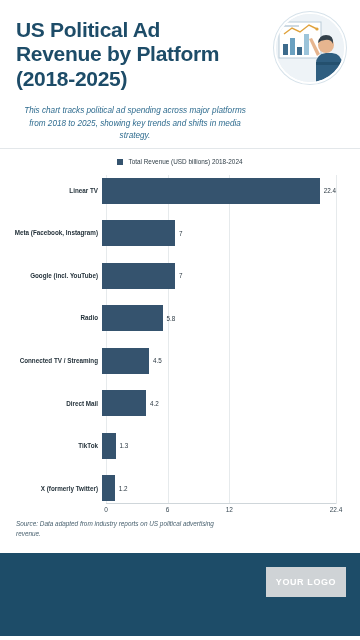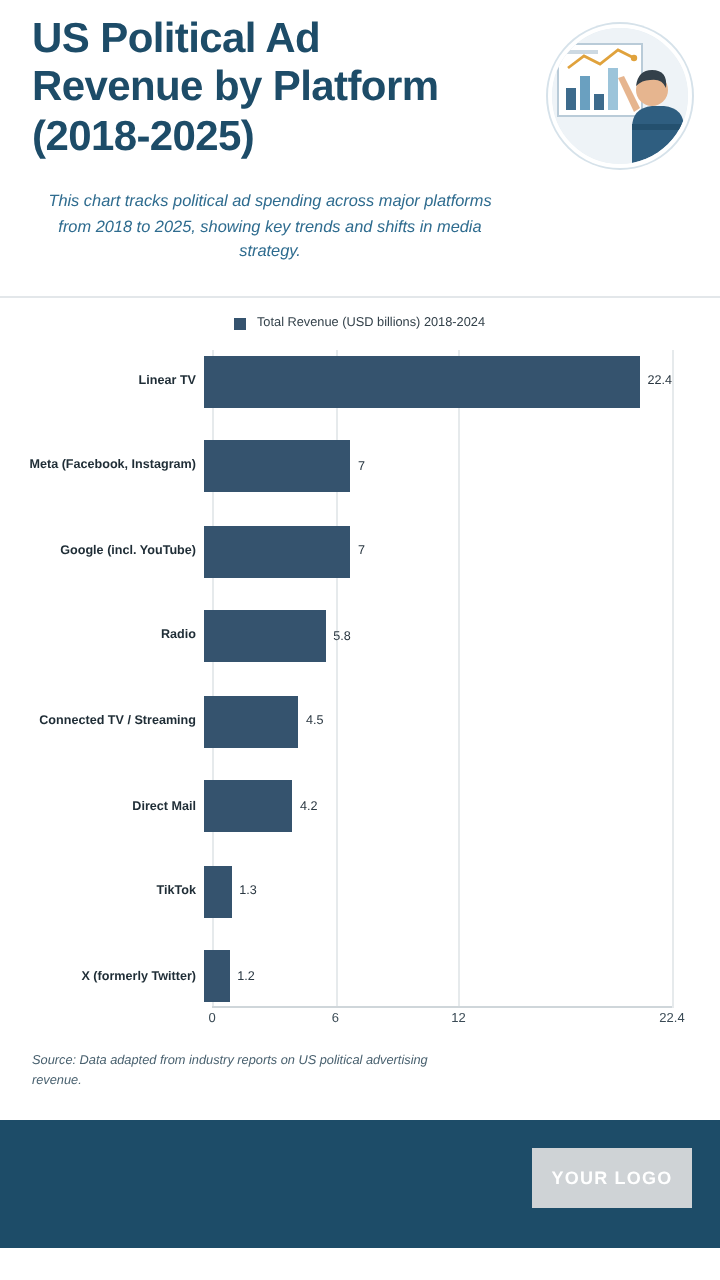--- a/index.html
+++ b/index.html
@@ -16,21 +16,21 @@
   .page {
     position: relative;
     width: 360px;
     height: 640px;
     background: #ffffff;
     box-sizing: border-box;
   }
   
   .header {
     position: relative;
-    padding: 8px 16px 0 16px;
+    padding: 18px 16px 0 16px;
     height: 140px;
     box-sizing: border-box;
   }
   .title {
     margin: 0;
     width: 230px;
     font-size: 21px;
     line-height: 1.16;
     font-weight: bold;
     color: #1d4c68;
@@ -164,22 +164,22 @@
     font-size: 6.3px;
     color: #2a3741;
     margin-left: 4px;
     white-space: nowrap;
   }
   
   .footer {
     position: absolute;
     left: 0;
     right: 0;
-    bottom: 16px;
-    height: 64px;
+    bottom: 4px;
+    height: 83px;
     background: #1d4c68;
     box-sizing: border-box;
   }
   .footer-inner {
     position: relative;
     height: 100%;
   }
   .source {
     position: absolute;
     left: 16px;

